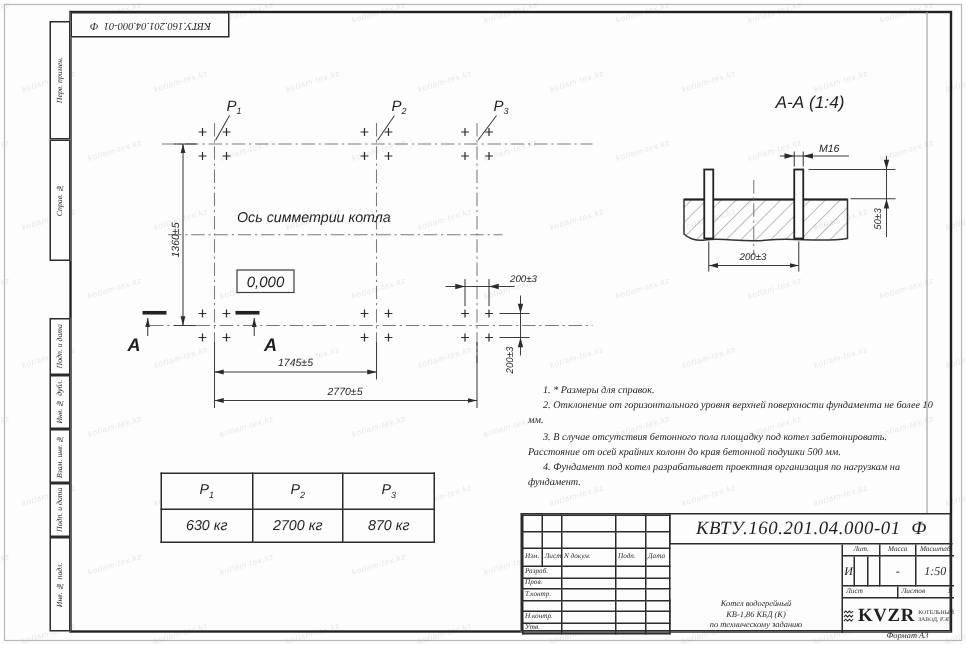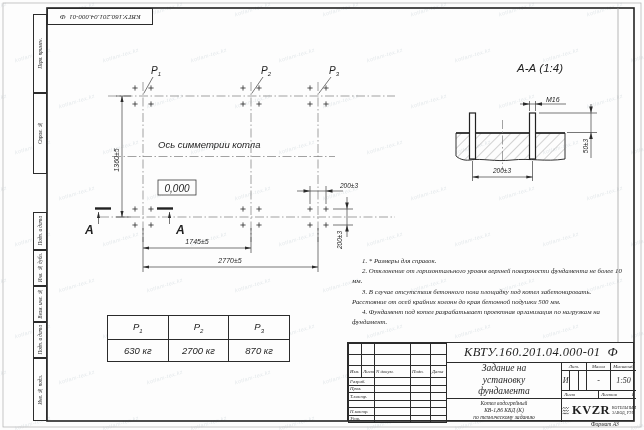--- a/index.html
+++ b/index.html
@@ -405,23 +405,20 @@
               <td></td>
               <td></td>
               <td></td>
             </tr>
       </tbody>
         </table>
     </div>
 
     <div class="c tb-num">КВТУ.160.201.04.000-01&nbsp;&nbsp;Ф</div>
 
-    <div class="c tb-title">
-      <span>Задание на установку фундамента</span>
-    </div>
 
     <div class="c tb-prod">
       <span>Котел водогрейный</span>
       <span>КВ-1,86 КБД (К)</span>
       <span>по техническому заданию</span>
     </div>
 
     <div class="c tb-right">
       <div class="tbr-row tbr-hdr">
         <div style="width:25px">Лит.</div>

